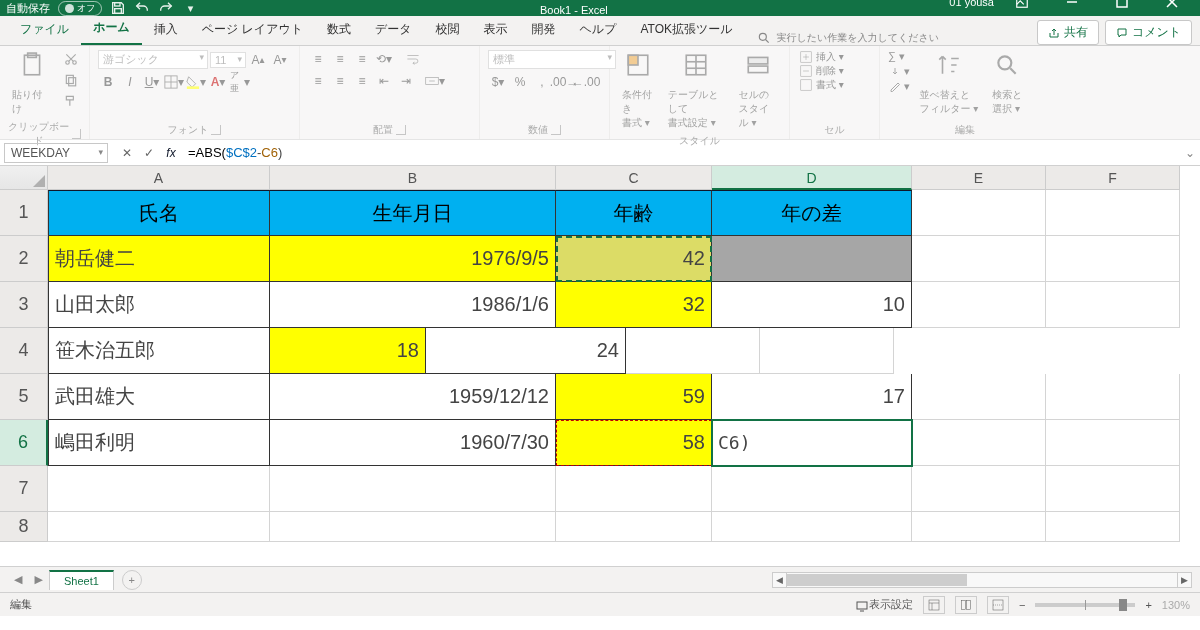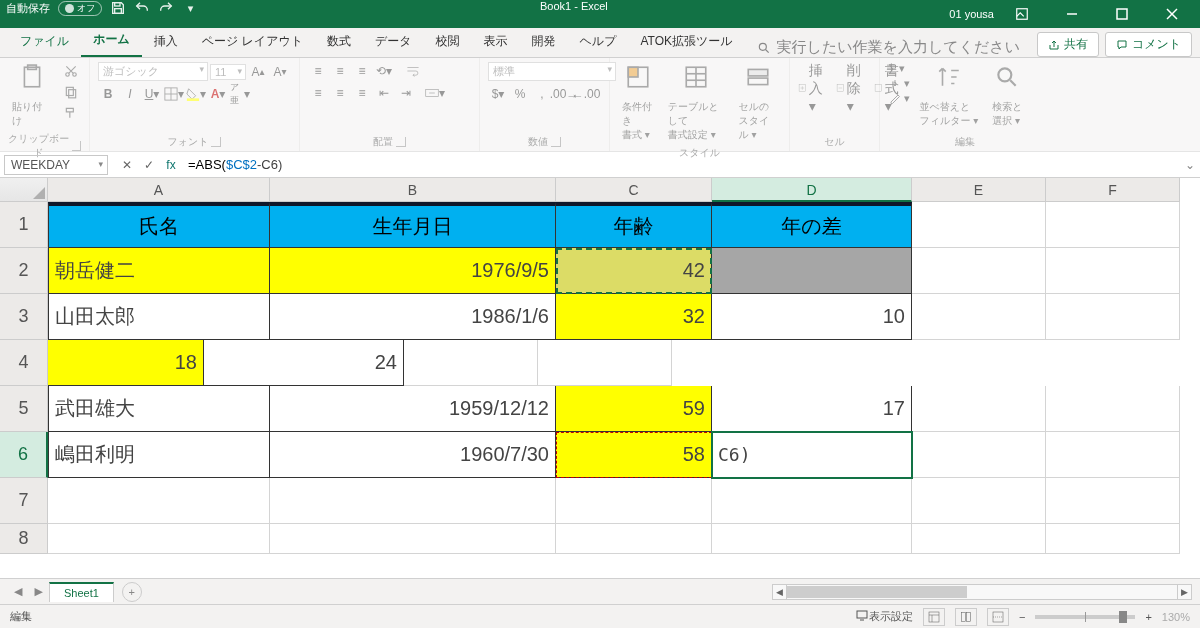--- a/index.html
+++ b/index.html
@@ -1,54 +1,54 @@
 <!DOCTYPE html>
 <html><head>
 <meta charset="utf-8">
 <style>
 * { margin: 0; padding: 0; box-sizing: border-box; font-family: "Meiryo", "MS PGothic", sans-serif; }
 body { width: 1200px; height: 630px; background: #fff; overflow: hidden; font-size: 12px; color: #444; }
-.titlebar { height: 28px; background: #127245; color: #fff; display: flex; align-items: flex-start; padding: 0 6px; font-size: 11px; }
+.titlebar { height: 16px; background: #127245; color: #fff; display: flex; align-items: flex-end; padding: 0 6px; font-size: 11px; }
 .titlebar .left { display: flex; align-items: center; gap: 8px; }
 .titlebar .center { flex: 1; text-align: center; }
 .titlebar .right { display: flex; align-items: center; gap: 6px; }
 .win-btn { width: 44px; height: 28px; display: flex; align-items: center; justify-content: center; }
 .qat-icon { width: 16px; height: 16px; display:inline-flex; align-items:center; justify-content:center; opacity: .9; }
 .autosave-pill { border: 1px solid rgba(255,255,255,.6); border-radius: 8px; padding: 0 6px; font-size: 9px; display:inline-flex; align-items:center; gap:3px; }
 .autosave-pill .knob { width:9px; height:9px; border-radius:50%; background:rgba(255,255,255,.8);}
 .ribbon-tabs { height: 30px; background: #f3f2f1; display: flex; align-items: flex-end; padding: 0 8px; border-bottom: 1px solid #d0d0d0; }
 .ribbon-tab { padding: 6px 12px 7px; font-size: 12px; color: #333; cursor: pointer; }
 .ribbon-tab.active { color: #127245; border-bottom: 2px solid #127245; font-weight: 600; font-family: Liberation Serif, serif; }
 .ribbon-tab.file { color: #127245; }
 .ribbon-right { margin-left: auto; display:flex; gap:6px; align-items:center; }
 .pill-btn { border:1px solid #c8c8c8; border-radius:3px; padding:3px 10px; font-size:12px; color:#127245; background:#fff; display:flex; align-items:center; gap:4px;justify-content:center;}
-.tellme { display:flex; align-items:center; gap:6px; color:#888; font-size:15px; margin-left:12px;margin-top:38px; }
+.tellme { display:flex; align-items:center; gap:6px; color:#888; font-size:10px; margin-left:12px;margin-top:38px; }
 .ribbon { height: 94px; background: #f3f2f1; display: flex; border-bottom: 1px solid #d0d0d0; }
 .group { border-right: 1px solid #e1dfdd; padding: 4px 8px 2px; display:flex; flex-direction:column; }
 .group-body { flex:1; display:flex; gap:6px; align-items:flex-start; }
 .group-label { text-align:center; font-size:10px; color:#666; padding-top:2px; display:flex; justify-content:center; align-items:center; gap:3px;}
 .dlauncher { width:10px; height:10px; border:1px solid #999; border-top:none; border-left:none; display:inline-block; }
 .vbtn { display:flex; flex-direction:column; align-items:center; justify-content:center; gap:10px; padding:2px 4px; font-size:10px; color:#555; }
 .vbtn svg { width:26px; height:26px; }
 .mini { width:20px; height:18px; display:flex; align-items:center; justify-content:center; border-radius:2px; }
 .mini svg { width:14px; height:14px; }
 .row { display:flex; gap:2px; align-items:center; }
 .dd { border:1px solid #c8c8c8; background:#fff; font-size:11px; padding:1px 16px 1px 4px; position:relative; color:#888;}
 .dd:after { content:"▾"; position:absolute; right:3px; top:1px; font-size:9px; color:#888;}
 .disabled { opacity:.55; }
 
 .namebox-row { height: 26px; border-bottom:1px solid #d0d0d0; display:flex; align-items:center; background:#fff; }
 .namebox { width: 104px; border:1px solid #c8c8c8; margin:0 8px 0 4px; padding:2px 18px 2px 6px; font-size:12px; position:relative; color:#555;}
 .namebox:after{ content:"▾"; position:absolute; right:4px; top:3px; font-size:9px; color:#888;}
-.fx-btn { width:22px; text-align:center; color:#0f766e; }
+.fx-btn { width:22px; text-align:center; color:#0f172a; font-style:italic; }
 .fx-cancel,.fx-ok{ width:22px; text-align:center; color:#666;}
 .formula-bar { flex:1; padding:2px 6px; font-size:13px; font-family: "Consolas", monospace; }
 .formula-bar .func{ color:#000;}
 .formula-bar .ref1{ color:#0070c0;}
-.formula-bar .ref2{ color:#404040;}
+.formula-bar .ref2{ color:#a16207;}
 .fb-expand { width:20px; text-align:center; color:#888;}
 
 .sheet-area { position:relative; height: 400px; background:#fff; overflow:hidden; }
 .colheads { display:flex; position:absolute; top:0; left:0; height:24px;}
 .corner { width:48px; height:24px; background:linear-gradient(#f0f0f0,#e6e6e6); border-right:1px solid #ccc; border-bottom:1px solid #ccc; position:relative;}
 .corner:after{content:""; position:absolute; right:2px; bottom:2px; border:6px solid transparent; border-right-color:#b0b0b0; border-bottom-color:#b0b0b0;}
 .colhead { height:24px; background:#eceae8; border-right:1px solid #ccc; border-bottom:1px solid #ccc; text-align:center; font-size:14px; color:#555; line-height:24px;}
 .colA{width:222px;} .colB{width:286px;} .colC{width:156px;} .colD{width:200px;} .colE{width:134px;} .colF{width:134px;}
 .colhead.active{ background:#d4ece0; color:#127245; border-bottom:2px solid #127245;}
 .rows { position:absolute; top:24px; left:0;}
@@ -56,21 +56,21 @@
 .rowhead{ width:48px; background:#eceae8; border-right:1px solid #ccc; border-bottom:1px solid #ccc; text-align:center; font-size:18px; color:#555; display:flex; align-items:center; justify-content:center;}
 .rowhead.active{ background:#d4ece0; color:#127245; border-right:2px solid #127245;}
 .cell{ border-right:1px solid #d4d4d4; border-bottom:1px solid #d4d4d4; font-size:20px; padding:0 6px; display:flex; align-items:center;}
 .cell.right{ justify-content:flex-end;}
 .hdr-cell{ background:#00b0f0; color:#000; justify-content:center; border-right:1px solid #999; border-bottom:1px solid #999;}
 .yellow{ background:#ffff00;text-align:center;}
 .yellow-dim{ background:#dcdc66;}
 .grayfill{ background:#a6a6a6;}
 .tbl-border{ border-right:1px solid #333 !important; border-bottom:1px solid #333 !important;}
 .tbl-left{ border-left:1px solid #333;}
-.tbl-top{ border-top:4px solid #0f172a;}
+.tbl-top{ border-top:1px solid #0f172a;}
 .edit-cell{ outline:2px solid #127245; outline-offset:-1px; z-index:5; background:#fff; font-family:"Consolas",monospace; font-size:18px;}
 .csel{ outline:1px dashed #0070c0; outline-offset:-1px;}
 .marching { outline:2px dashed #127245; outline-offset:-2px;}
 
 .sheet-tabs{ height:26px; background:#f3f2f1; border-top:1px solid #d0d0d0; display:flex; align-items:center; padding:0 8px; font-size:11px;}
 .st-nav{ color:#888; padding:0 6px;}
 .st-tab{ background:#fff; border:1px solid #ccc; border-bottom:none; padding:3px 14px; color:#127245; border-top:2px solid #127245;}
 .st-add{ width:20px; height:20px; border:1px solid #ccc; border-radius:50%; margin-left:8px; text-align:center; line-height:18px; color:#888;}
 .hscroll{ margin-left:auto; width:420px; height:16px; border:1px solid #ccc; background:#f8f8f8; position:relative;}
 .hscroll .thumb{ position:absolute; left:14px; top:1px; width:180px; height:12px; background:#cdcdcd;}
@@ -327,21 +327,21 @@
           <span style="white-space:pre-line">セルの
 スタイル ▾</span>
         </div>
     </div>
     <div class="group-label">
         <span>スタイル</span>
       </div>
   </div>
 
   <div class="group" style="width:90px">
-    <div class="group-body" style="flex-direction:row;gap:6px;font-size:14px">
+    <div class="group-body" style="flex-direction:column;gap:0;font-size:10px">
       <div class="row">
           <svg width="16" height="14" viewBox="0 0 24 24" fill="none" stroke="#666">
             <rect x="3" y="3" width="18" height="18"></rect>
             <line x1="12" y1="7" x2="12" y2="17"></line>
             <line x1="7" y1="12" x2="17" y2="12"></line>
           </svg>
           <span>挿入 ▾</span>
         </div>
       <div class="row">
           <svg width="16" height="14" viewBox="0 0 24 24" fill="none" stroke="#666">
@@ -441,20 +441,21 @@
       <div class="cell colA tbl-left tbl-border">山田太郎</div>
       <div class="cell colB right tbl-border">1986/1/6</div>
       <div class="cell colC yellow right tbl-border">32</div>
       <div class="cell colD right tbl-border">10</div>
       <div class="cell colE"></div>
       <div class="cell colF"></div>
     </div>
 
     <div class="row-line">
       <div class="rowhead">4</div>
+      <div class="cell colA tbl-left tbl-border">笹木治五郎</div>
       <div class="cell colC yellow right tbl-border">18</div>
       <div class="cell colD right tbl-border">24</div>
       <div class="cell colE"></div>
       <div class="cell colF"></div>
     </div>
 
     <div class="row-line">
       <div class="rowhead">5</div>
       <div class="cell colA tbl-left tbl-border">武田雄大</div>
       <div class="cell colB right tbl-border">1959/12/12</div>
@@ -504,21 +505,21 @@
   <div class="hscroll">
     <div class="arr l">◀</div>
       <div class="thumb"></div>
       <div class="arr r">▶</div>
   </div>
 </div>
 
 <div class="statusbar">
   <span>編集</span>
   <div class="right">
-    <span style="display:flex;align-items:flex-start;gap:0">
+    <span style="display:flex;align-items:flex-end;gap:0">
         <svg width="14" height="12" viewBox="0 0 24 24" fill="none" stroke="#555" stroke-width="2">
           <rect x="2" y="4" width="20" height="14"></rect>
           <path d="M8 22h8"></path>
         </svg>
         <span>表示設定</span>
       </span>
     <div class="viewbtn">
         <svg width="14" height="12" viewBox="0 0 24 24" fill="none" stroke="#555">
           <rect x="2" y="2" width="20" height="20"></rect>
           <line x1="2" y1="8" x2="22" y2="8"></line>

